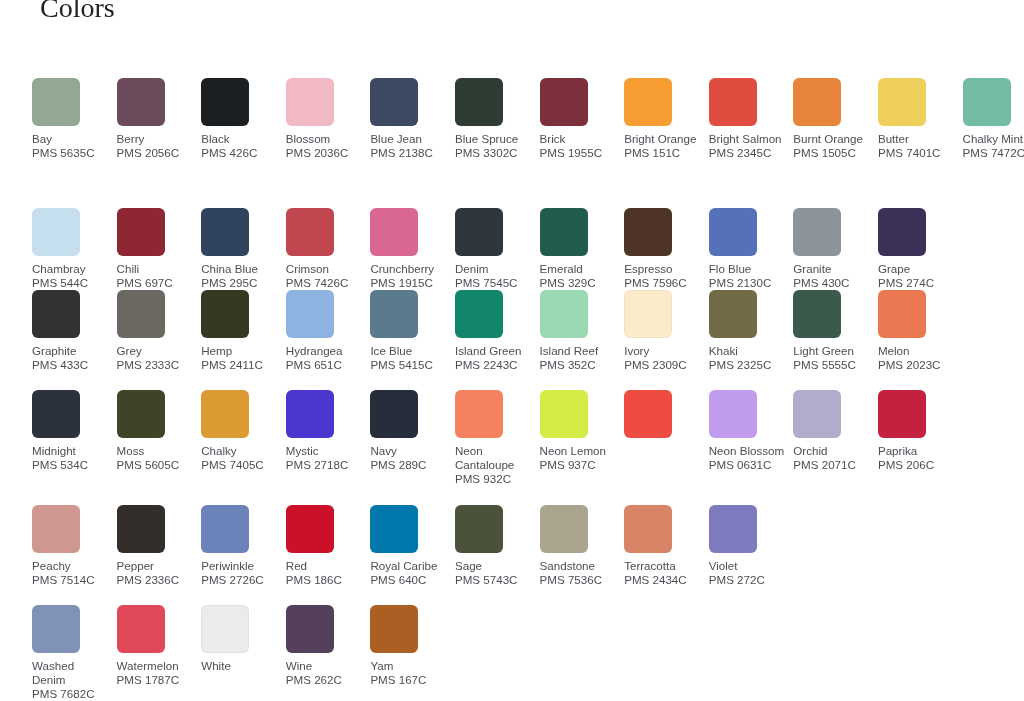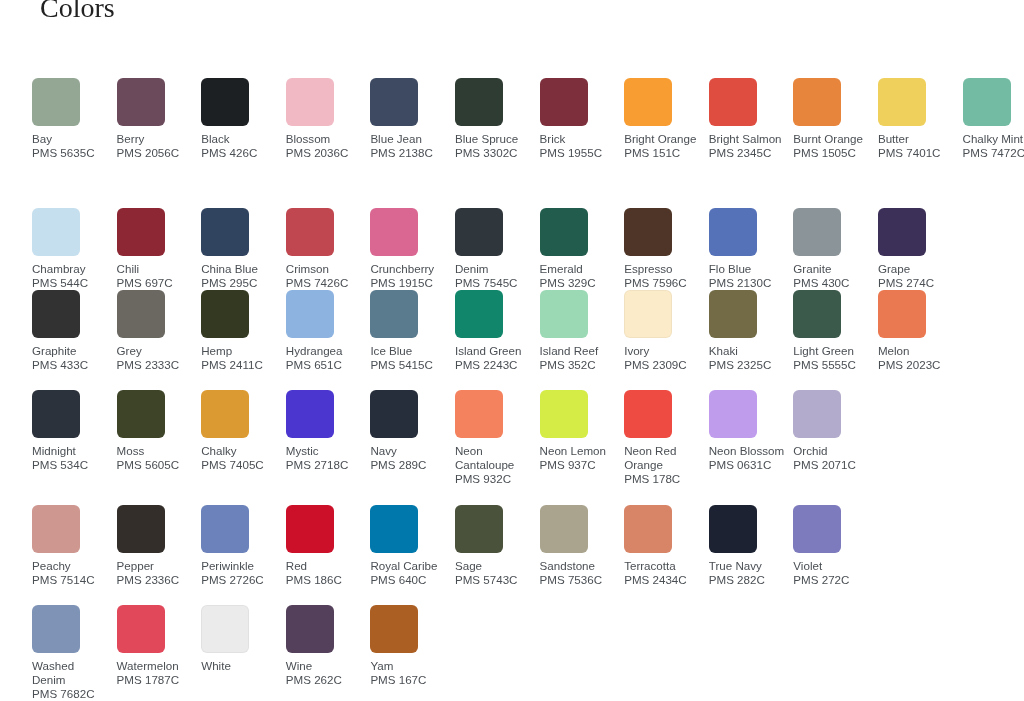--- a/index.html
+++ b/index.html
@@ -377,39 +377,42 @@
         </div>
         <div class="swatch-cell">
           <div class="chip" style="background: rgb(212, 236, 69);"></div>
           <div class="labels">
             <span class="label-name">Neon Lemon</span>
             <span class="label-pms">PMS 937C</span>
           </div>
         </div>
         <div class="swatch-cell">
           <div class="chip" style="background: rgb(238, 76, 67);"></div>
-          <div class="labels">
-            <span class="label-name">Neon Red Orange</span>
-            <span class="label-pms">PMS 178C</span>
-          </div>
         </div>
         <div class="swatch-cell">
           <div class="chip" style="background: rgb(192, 156, 236);"></div>
           <div class="labels">
             <span class="label-name">Neon Blossom</span>
             <span class="label-pms">PMS 0631C</span>
           </div>
         </div>
         <div class="swatch-cell">
           <div class="chip" style="background: rgb(179, 171, 203);"></div>
           <div class="labels">
             <span class="label-name">Orchid</span>
             <span class="label-pms">PMS 2071C</span>
           </div>
         </div>
+        <div class="swatch-cell">
+          <div class="chip" style="background: rgb(196, 32, 64);"></div>
+          <div class="labels">
+            <span class="label-name">Paprika</span>
+            <span class="label-pms">PMS 206C</span>
+          </div>
+        </div>
       </div>
       <div class="swatch-row r4">
         <div class="swatch-cell">
           <div class="chip" style="background: rgb(206, 151, 144);"></div>
           <div class="labels">
             <span class="label-name">Peachy</span>
             <span class="label-pms">PMS 7514C</span>
           </div>
         </div>
         <div class="swatch-cell">
@@ -452,27 +455,20 @@
           <div class="labels">
             <span class="label-name">Sandstone</span>
             <span class="label-pms">PMS 7536C</span>
           </div>
         </div>
         <div class="swatch-cell">
           <div class="chip" style="background: rgb(215, 132, 103);"></div>
           <div class="labels">
             <span class="label-name">Terracotta</span>
             <span class="label-pms">PMS 2434C</span>
-          </div>
-        </div>
-        <div class="swatch-cell">
-          <div class="chip" style="background: rgb(28, 34, 50);"></div>
-          <div class="labels">
-            <span class="label-name">True Navy</span>
-            <span class="label-pms">PMS 282C</span>
           </div>
         </div>
         <div class="swatch-cell">
           <div class="chip" style="background: rgb(125, 122, 189);"></div>
           <div class="labels">
             <span class="label-name">Violet</span>
             <span class="label-pms">PMS 272C</span>
           </div>
         </div>
       </div>

